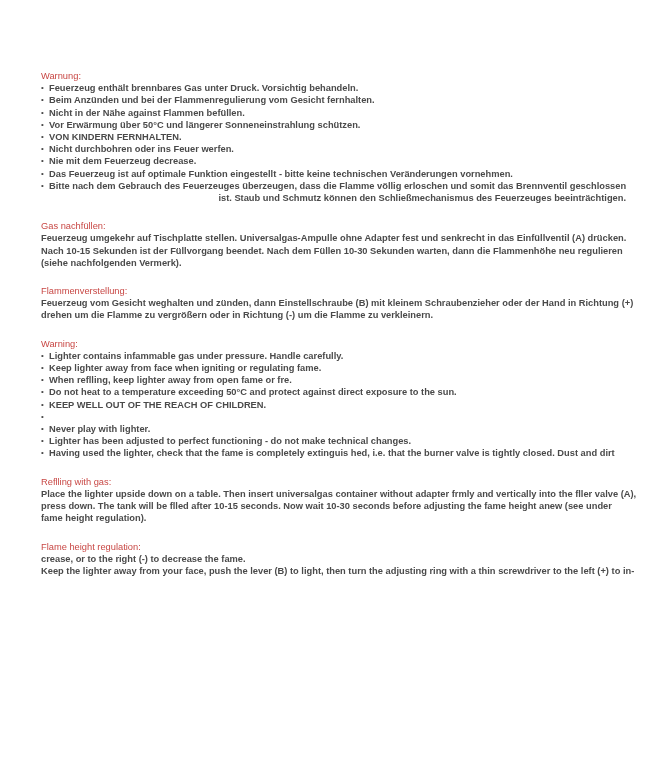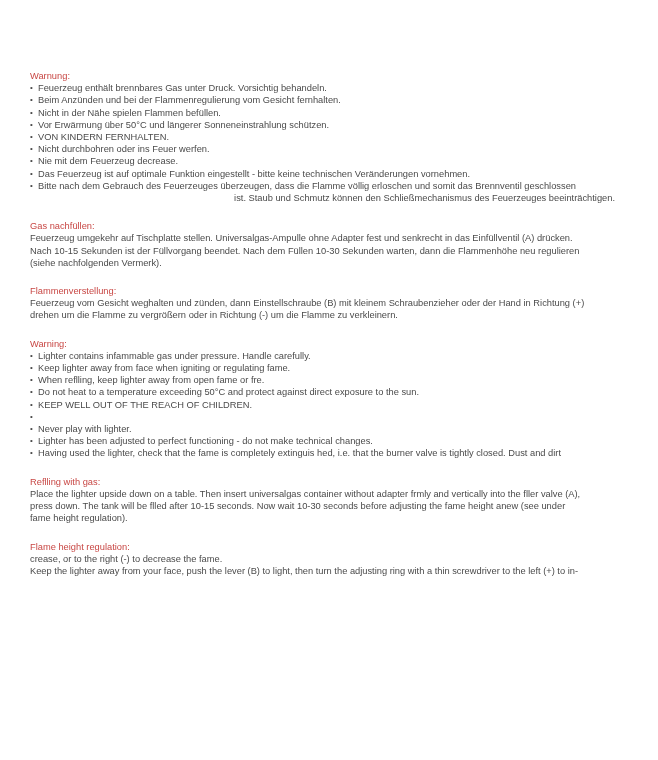--- a/index.html
+++ b/index.html
@@ -5,21 +5,21 @@
   * { margin: 0; padding: 0; box-sizing: border-box; }
   html, body {
     width: 658px;
     height: 760px;
     background: #ffffff;
     overflow: hidden;
     font-family: "Liberation Sans", "DejaVu Sans", sans-serif;
   }
   .sheet {
     position: absolute;
-    left: 30px;
+    left: 41px;
     top: 70px;
     width: 585px;
     font-size: 9.3px;
     line-height: 12.2px;
     color: #4a4a4a;
     letter-spacing: 0;
   }
   .section { margin-top: 16px; }
   .section:first-child { margin-top: 0; }
   .heading {
@@ -32,41 +32,42 @@
   }
   .bullet {
     flex: 0 0 auto;
     width: 8px;
     font-size: 8px;
     line-height: 12.2px;
     color: #4a4a4a;
   }
   .bullet-text, .para-line, .continuation {
     white-space: nowrap;
+    font-weight: bold;
   }
   .continuation { padding-left: 8px; text-align: right; }
 </style>
 </head>
 <body>
 
 <main class="sheet">
   <div>
       <section class="section">
         <div class="heading">Warnung:</div>
         <div class="bullet-row">
           <span class="bullet">•</span>
           <span class="bullet-text">Feuerzeug enthält brennbares Gas unter Druck. Vorsichtig behandeln.</span>
         </div>
         <div class="bullet-row">
           <span class="bullet">•</span>
           <span class="bullet-text">Beim Anzünden und bei der Flammenregulierung vom Gesicht fernhalten.</span>
         </div>
         <div class="bullet-row">
           <span class="bullet">•</span>
-          <span class="bullet-text">Nicht in der Nähe spielen Flammen befüllen.</span>
+          <span class="bullet-text">Nicht in der Nähe against Flammen befüllen.</span>
         </div>
         <div class="bullet-row">
           <span class="bullet">•</span>
           <span class="bullet-text">Vor Erwärmung über 50°C und längerer Sonneneinstrahlung schützen.</span>
         </div>
         <div class="bullet-row">
           <span class="bullet">•</span>
           <span class="bullet-text">VON KINDERN FERNHALTEN.</span>
         </div>
         <div class="bullet-row">

